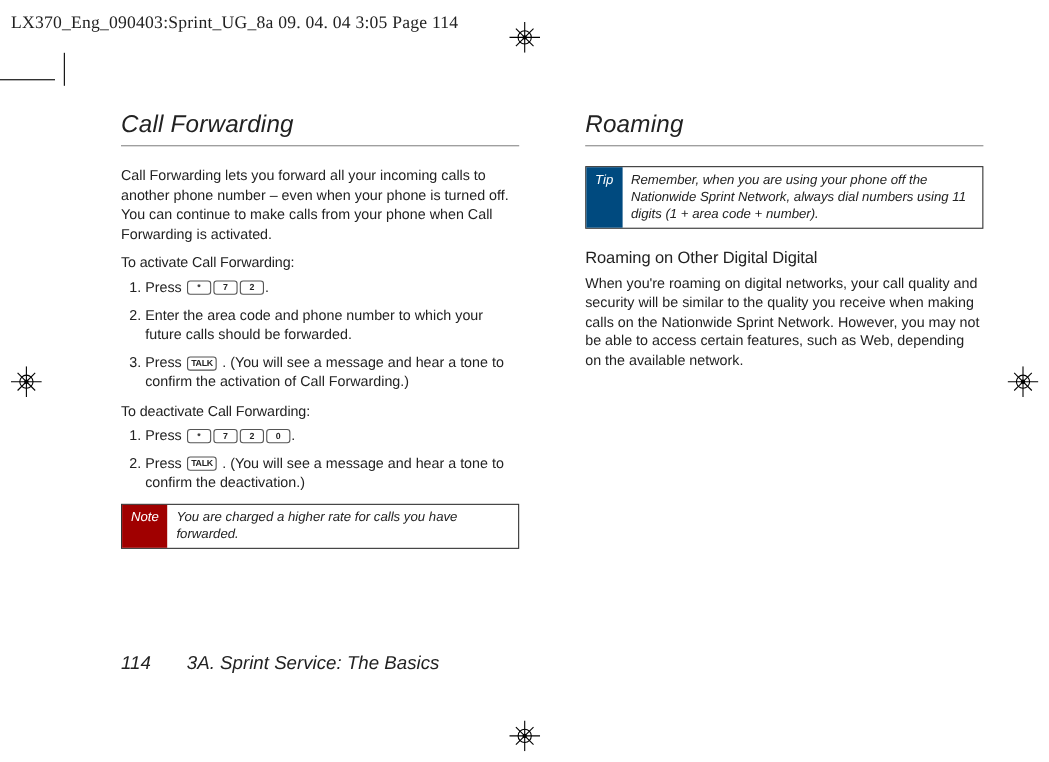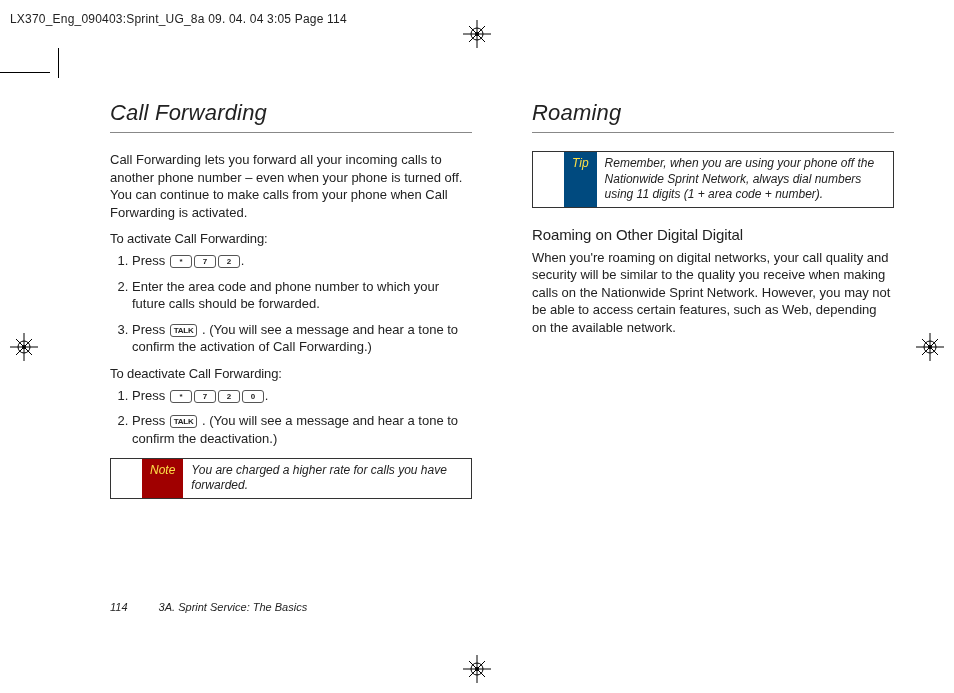--- a/index.html
+++ b/index.html
@@ -11,22 +11,23 @@
     background: #fff;
     width: 954px;
     height: 693px;
     position: relative;
     overflow: hidden;
   }
   .header-line {
     position: absolute;
     top: 12px;
     left: 10px;
-    font-size: 12px;
+    font-size: 16px;
     letter-spacing: 0.2px;
+    font-family: Liberation Serif, serif;
   }
   .reg-mark {
     position: absolute;
     width: 28px;
     height: 28px;
   }
   .reg-mark.top { top: 20px; left: 50%; margin-left:-14px; }
   .reg-mark.bottom { bottom: 10px; left: 50%; margin-left:-14px; }
   .reg-mark.left { top: 50%; left: 10px; margin-top:-14px; }
   .reg-mark.right { top: 50%; right: 10px; margin-top:-14px; }
@@ -90,28 +91,27 @@
   .note-box, .tip-box {
     border: 1px solid #333;
     display: flex;
     font-style: italic;
     font-size: 12px;
     line-height: 1.3;
     margin-top: 4px;
   }
   .note-box .label, .tip-box .label {
     background: #a00000;
-    color: #fde047;
+    color: #ffffff;
     font-style: italic;
     font-weight: 400;
     padding: 4px 8px;
     flex: 0 0 auto;
     display:flex;
     align-items:flex-start;
-    margin-left:31px;
   }
   .tip-box .label { background:#004a7f; }
   .note-box .body, .tip-box .body {
     padding: 4px 8px;
     flex: 1;
   }
   h2.sub {
     font-size: 15px;
     font-weight: 400;
     margin: 0 0 6px 0;
@@ -119,21 +119,21 @@
   }
   .roam-icon {
     display:inline-block;
     vertical-align:-2px;
   }
   .footer {
     position: absolute;
     left: 110px;
     bottom: 80px;
     font-style: italic;
-    font-size: 11px;
+    font-size: 17px;
   }
   .footer .pn { margin-right: 28px; }
 
   
   .crop { position:absolute; background:#000; }
   .crop.h { height:1px; width:50px; }
   .crop.v { width:1px; height:30px; }
 </style>
 </head>
 <body>

